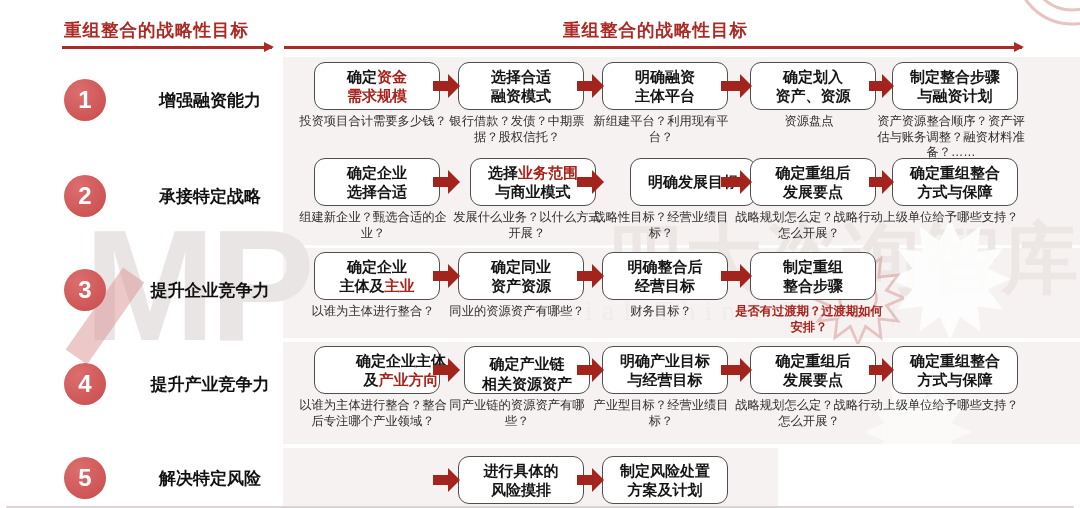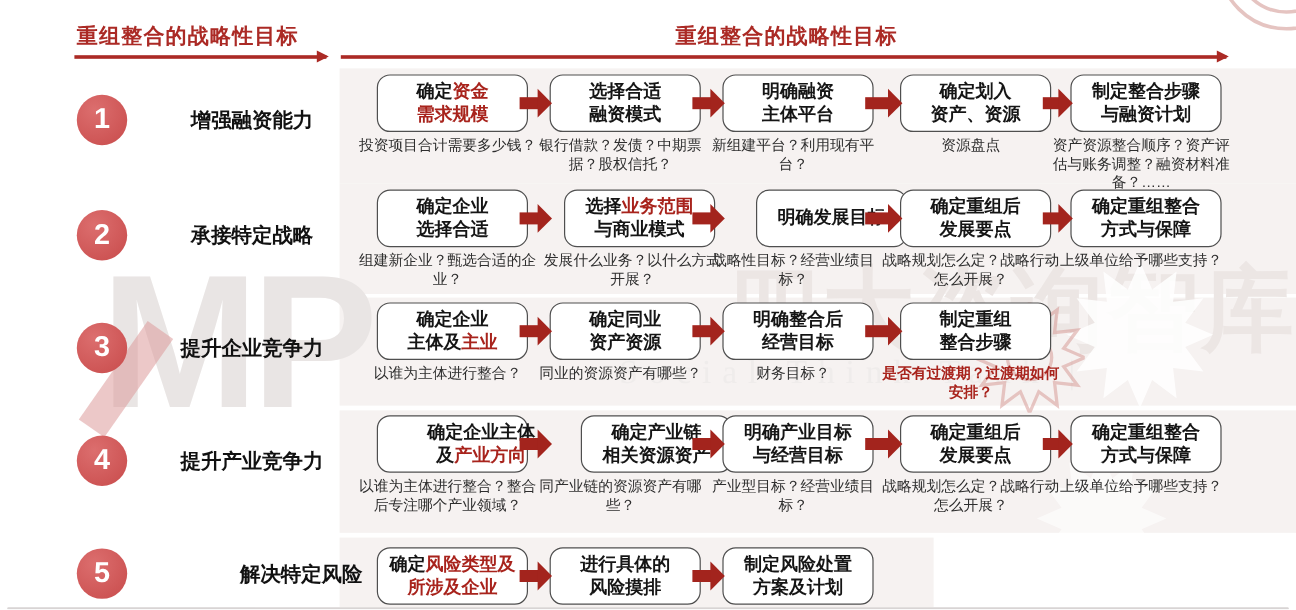--- a/index.html
+++ b/index.html
@@ -208,21 +208,21 @@
       <div class="hd"></div>
     </div>
     <div class="band" style="left: 283px; top: 342px; width: 797px; height: 102px;"></div>
     <div class="num" style="left: 64px; top: 363px;">4</div>
     <div class="goal" style="left: 118px; top: 373px;">提升产业竞争力</div>
     <div class="fbox" style="left: 314px; top: 346px; padding-left: 48px;">
       <div class="fline"><span>确定企业主体</span></div>
       <div class="fline"><span>及</span><span class="rd">产业方向</span></div>
     </div>
     <div class="note" style="left: 298px; top: 398px;">以谁为主体进行整合？整合后专注哪个产业领域？</div>
-    <div class="fbox" style="left: 484px; top: 346px;">
+    <div class="fbox" style="left: 464px; top: 346px; justify-content: flex-end;">
       <div class="fline"><span>确定产业链</span></div>
       <div class="fline"><span>相关资源资产</span></div>
     </div>
     <div class="note" style="left: 442px; top: 398px;">同产业链的资源资产有哪些？</div>
     <div class="arr" style="left: 432px; top: 358px; width: 26px;">
       <div class="sh"></div>
       <div class="hd"></div>
     </div>
     <div class="fbox" style="left: 602px; top: 346px;">
       <div class="fline"><span>明确产业目标</span></div>
@@ -246,25 +246,21 @@
       <div class="fline"><span>确定重组整合</span></div>
       <div class="fline"><span>方式与保障</span></div>
     </div>
     <div class="note" style="left: 876px; top: 398px;">上级单位给予哪些支持？</div>
     <div class="arr" style="left: 868px; top: 358px; width: 24px;">
       <div class="sh"></div>
       <div class="hd"></div>
     </div>
     <div class="band" style="left: 283px; top: 448px; width: 495px; height: 58px;"></div>
     <div class="num" style="left: 64px; top: 457px;">5</div>
-    <div class="goal" style="left: 118px; top: 467px; text-align: right;">解决特定风险</div>
-    <div class="fbox" style="left: 314px; top: 456px;">
-      <div class="fline"><span>确定</span><span class="rd">风险类型及</span></div>
-      <div class="fline"><span class="rd">所涉及企业</span></div>
-    </div>
+    <div class="goal" style="left: 118px; top: 467px;">解决特定风险</div>
     <div class="fbox" style="left: 458px; top: 456px;">
       <div class="fline"><span>进行具体的</span></div>
       <div class="fline"><span>风险摸排</span></div>
     </div>
     <div class="arr" style="left: 432px; top: 468px; width: 26px;">
       <div class="sh"></div>
       <div class="hd"></div>
     </div>
     <div class="fbox" style="left: 602px; top: 456px;">
       <div class="fline"><span>制定风险处置</span></div>

